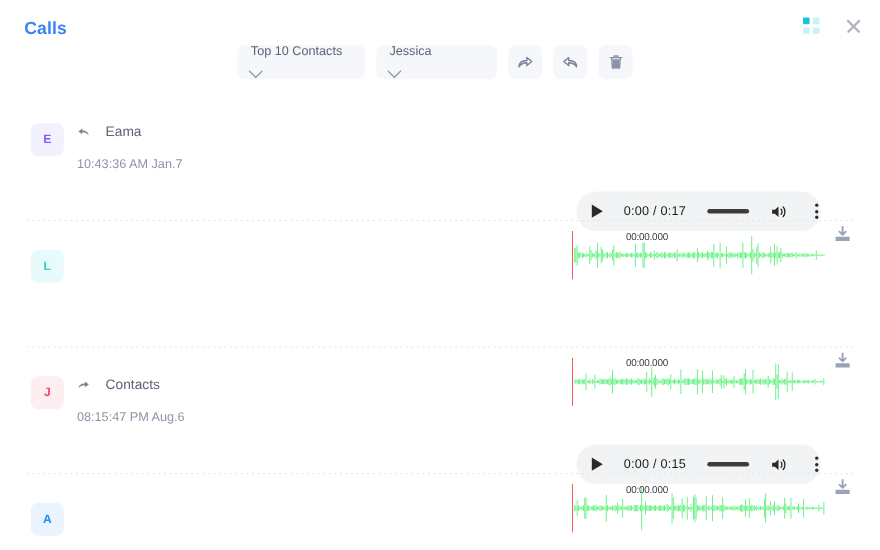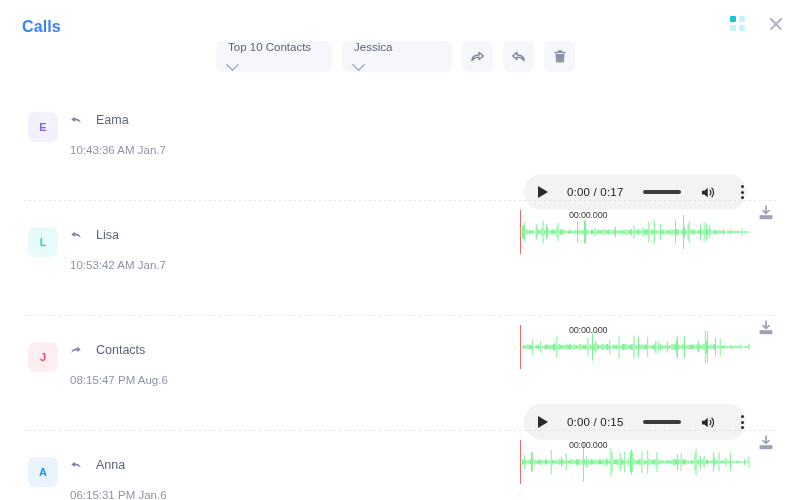--- a/index.html
+++ b/index.html
@@ -376,29 +376,20 @@
     <svg class="dl-icon" width="18" height="18" viewBox="0 0 18 18">
       <path d="M9 2.2v7.1M6.1 6.6L9 9.5l2.9-2.9" fill="none" stroke="#9aa2b8" stroke-width="1.7" stroke-linecap="round" stroke-linejoin="round"></path>
       <path d="M2.6 11.2h12.8v4H2.6z" fill="#9aa2b8"></path>
     </svg>
 
     <div class="divider"></div>
   </div>
       <div class="row">
     <div class="contact">
       <div class="avatar" style="background:#e6fbfa;color:#2fd0c6">L</div>
-      <div class="c-meta">
-        <div class="c-name">
-          <svg class="dir-icon" width="12" height="12" viewBox="0 0 16 16">
-    <path d="M14 12c0-4-3.2-5.8-7.6-5.9V3.8L1.7 7.3l4.7 3.5V8.3C10 8.4 12.4 9.5 14 12z" fill="#7b8399"></path>
-              </svg>
-          <span>Lisa</span>
-        </div>
-        <div class="c-time">10:53:42 AM Jan.7</div>
-      </div>
     </div>
 
 
     <div class="wave-wrap">
       <svg width="230" height="44" viewBox="0 0 230 44">
     <rect x="0" y="0" width="0.9" height="44" fill="#f05a5a"></rect>
     <rect x="2.00" y="20.98" width="0.8" height="2.03" fill="#5cf07a"></rect>
             <rect x="3.15" y="19.77" width="0.8" height="4.46" fill="#5cf07a"></rect>
             <rect x="4.30" y="20.46" width="0.8" height="3.09" fill="#5cf07a"></rect>
             <rect x="5.45" y="19.93" width="0.8" height="4.15" fill="#5cf07a"></rect>
@@ -846,27 +837,18 @@
     <svg class="dl-icon" width="18" height="18" viewBox="0 0 18 18">
       <path d="M9 2.2v7.1M6.1 6.6L9 9.5l2.9-2.9" fill="none" stroke="#9aa2b8" stroke-width="1.7" stroke-linecap="round" stroke-linejoin="round"></path>
       <path d="M2.6 11.2h12.8v4H2.6z" fill="#9aa2b8"></path>
     </svg>
 
     <div class="divider"></div>
   </div>
       <div class="row">
     <div class="contact">
       <div class="avatar" style="background:#eaf4fe;color:#1a90f0">A</div>
-      <div class="c-meta">
-        <div class="c-name">
-          <svg class="dir-icon" width="12" height="12" viewBox="0 0 16 16">
-    <path d="M14 12c0-4-3.2-5.8-7.6-5.9V3.8L1.7 7.3l4.7 3.5V8.3C10 8.4 12.4 9.5 14 12z" fill="#7b8399"></path>
-              </svg>
-          <span>Anna</span>
-        </div>
-        <div class="c-time">06:15:31 PM Jan.6</div>
-      </div>
     </div>
 
   </div>
     </div>
 
 </div>
 
 </body></html>

